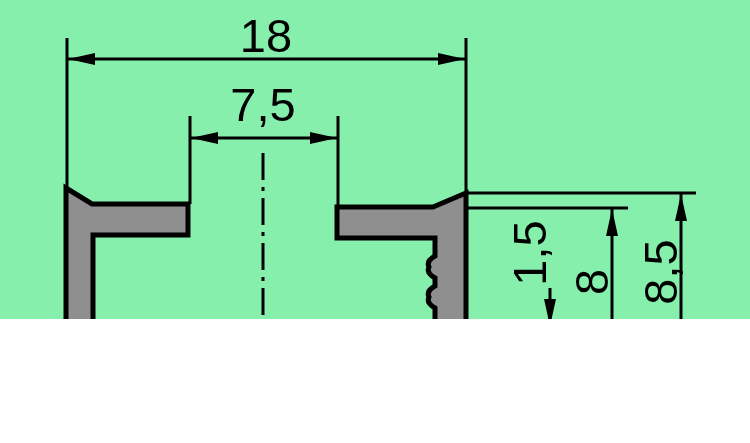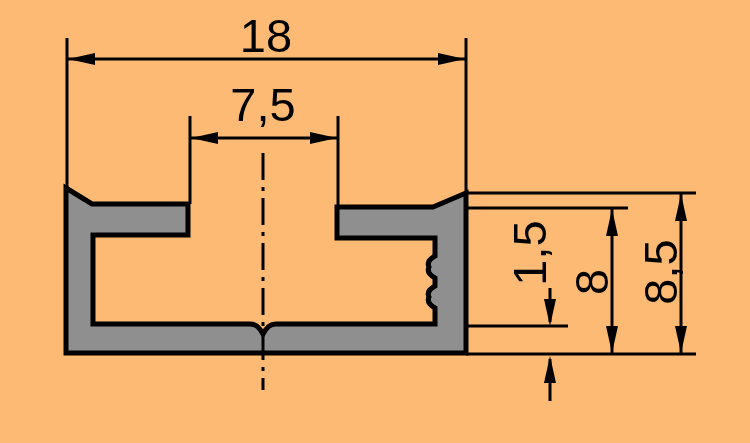--- a/index.html
+++ b/index.html
@@ -4,22 +4,22 @@
 <style>
   html, body {
     margin: 0;
     padding: 0;
     background: #ffffff;
     font-family: "Liberation Sans", sans-serif;
   }
   .stage {
     position: relative;
     width: 750px;
-    height: 443px;
-    background: #fdba74;
+    height: 319px;
+    background: #86efac;
     overflow: hidden;
   }
   svg { display: block; }
   .dim-text {
     font-family: "Liberation Sans", sans-serif;
     font-size: 47px;
     fill: #000000;
   }
   .thin  { stroke: #000000; stroke-width: 3; fill: none; }
   .thick { stroke: #000000; stroke-width: 5; stroke-linejoin: miter; }

